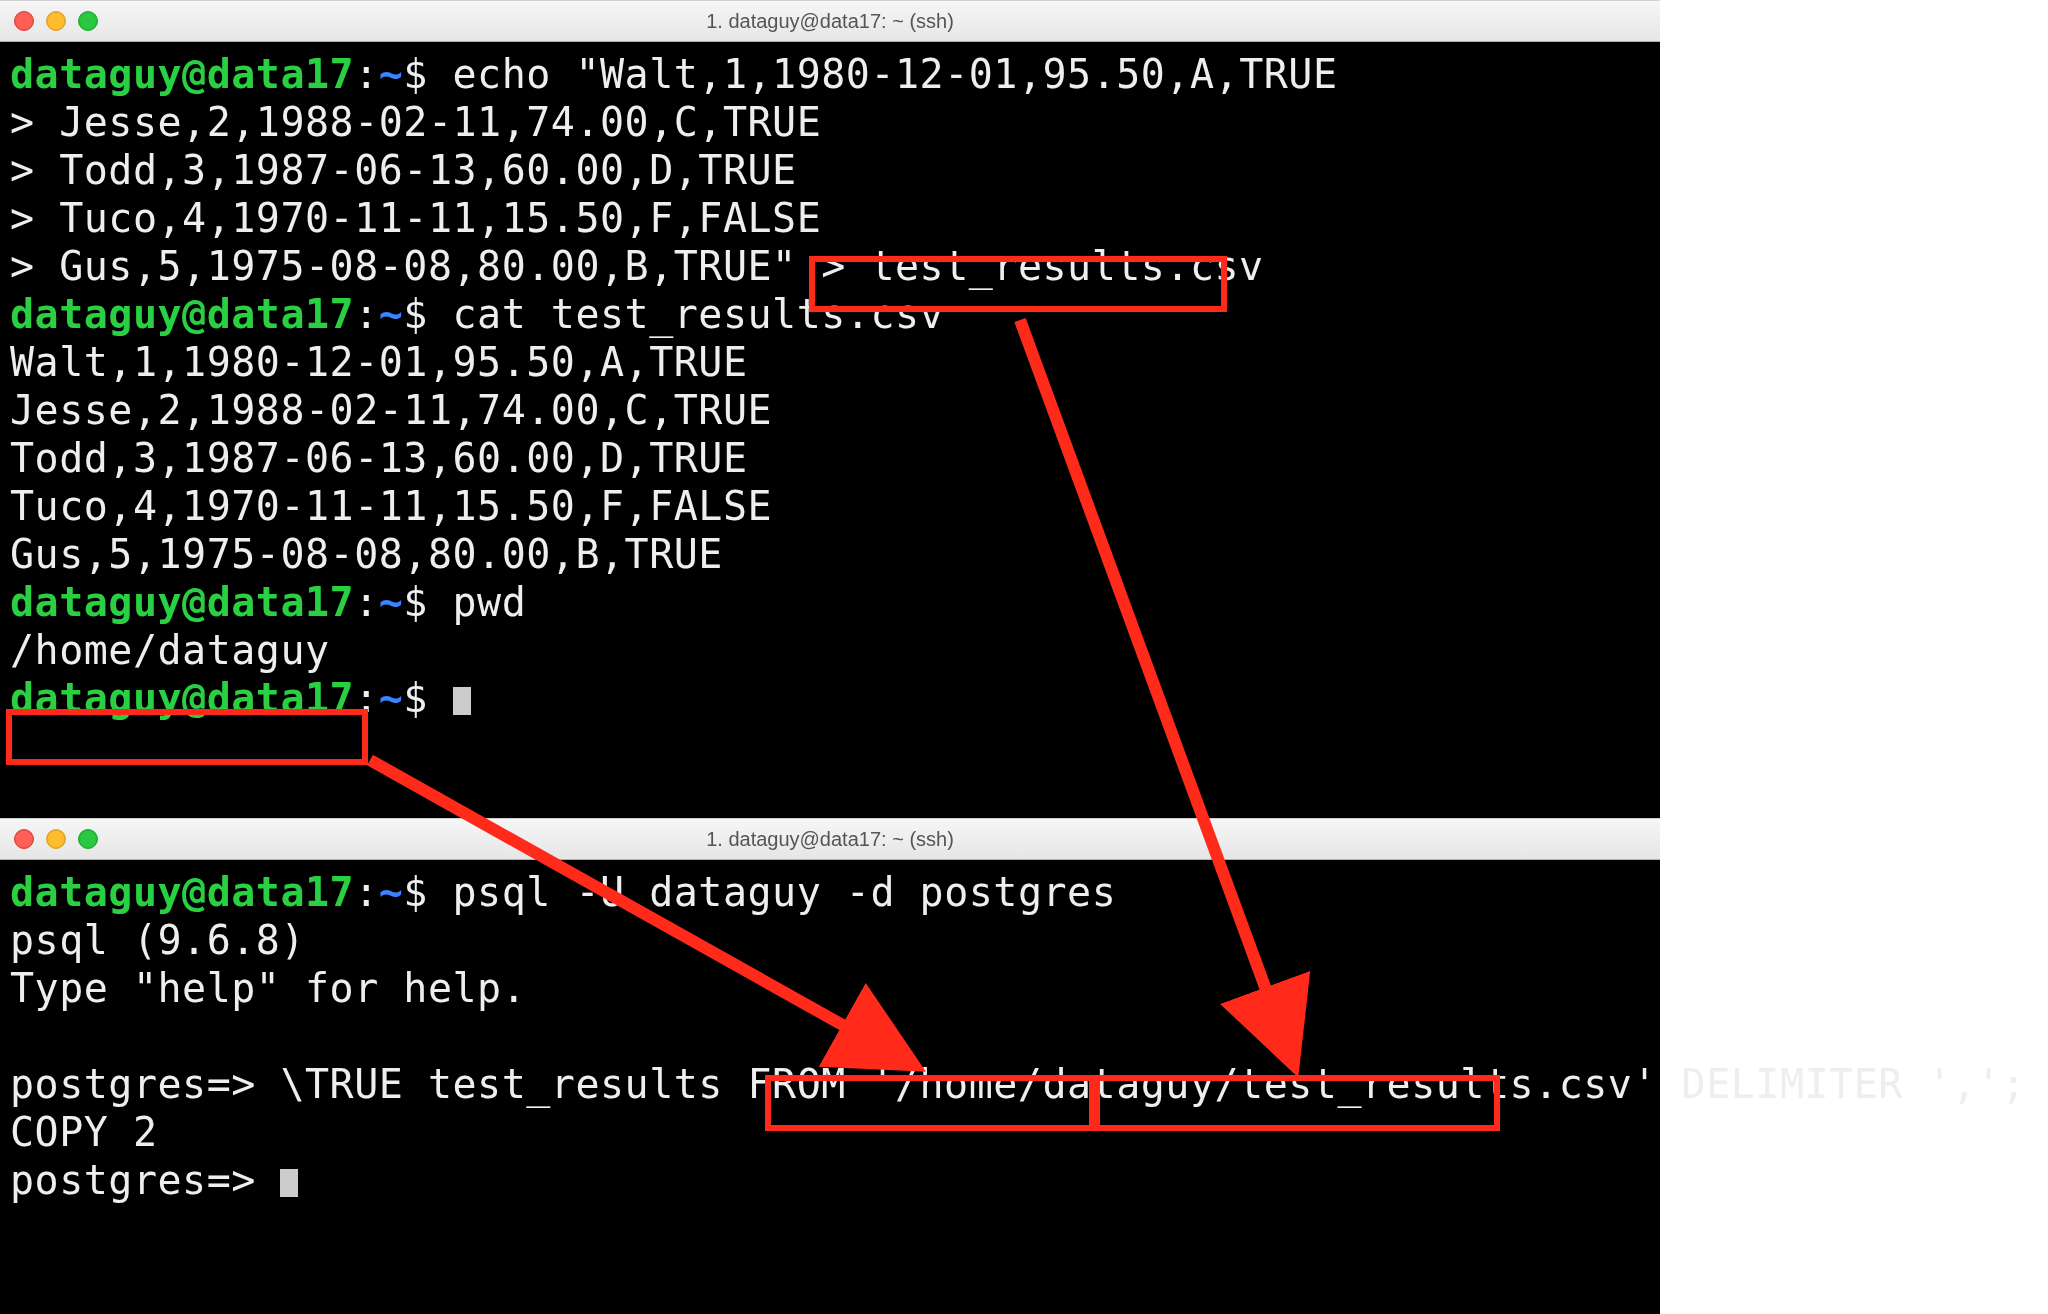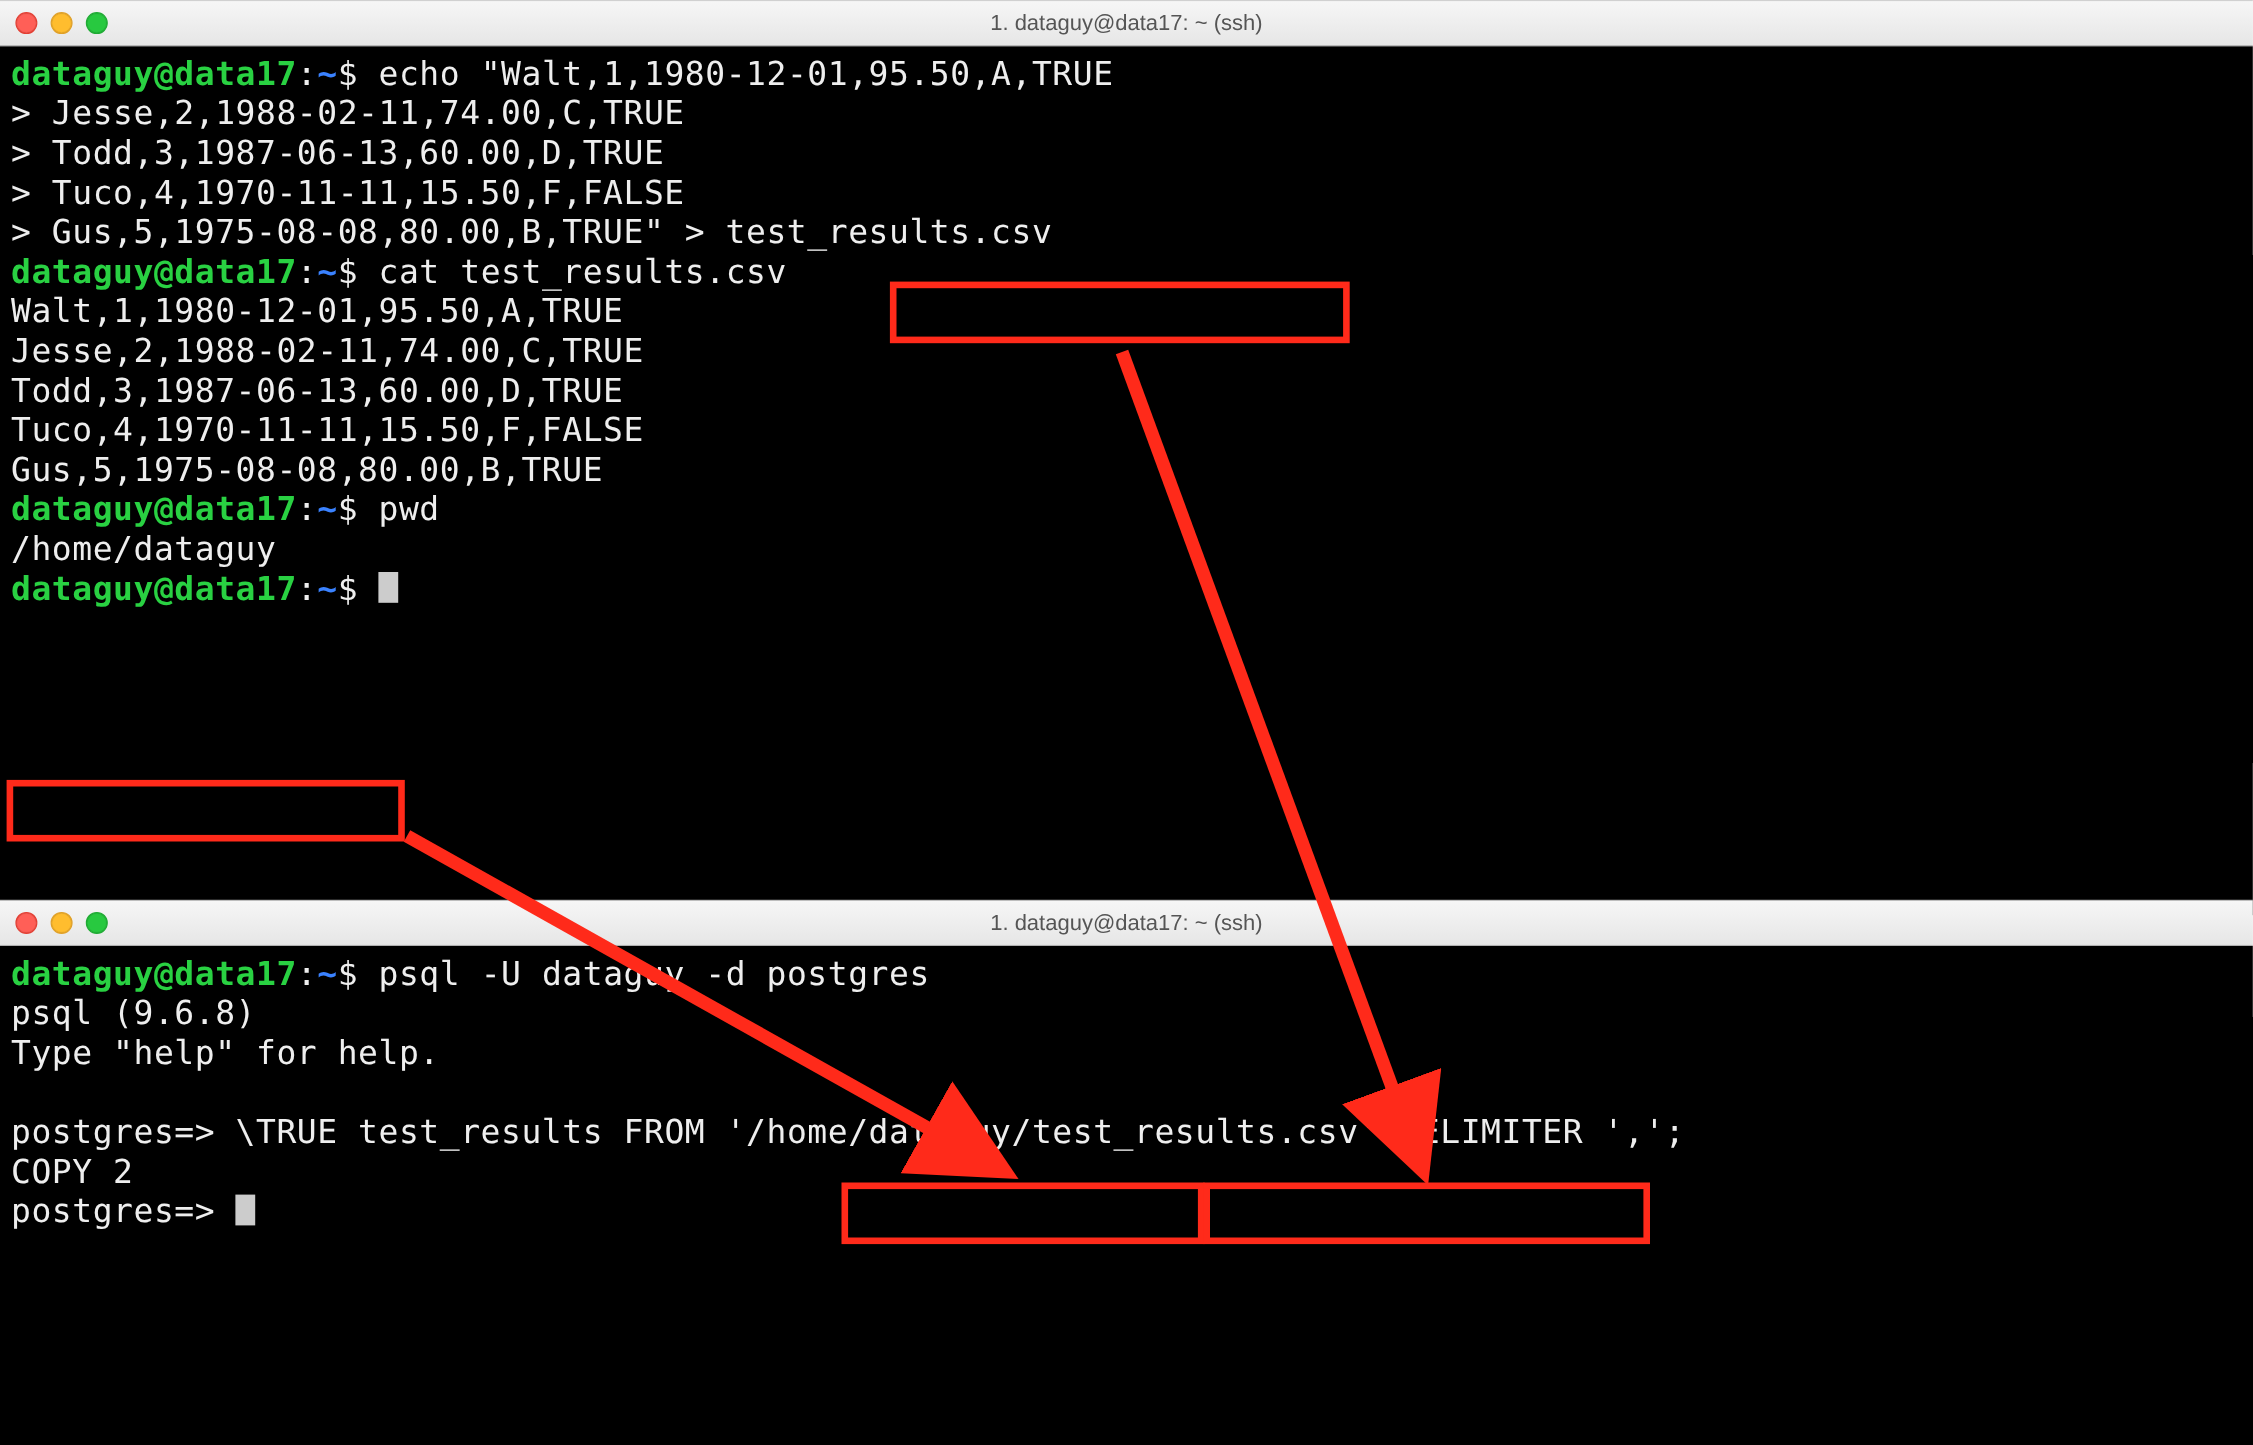--- a/index.html
+++ b/index.html
@@ -7,21 +7,21 @@
     padding: 0;
     width: 2048px;
     height: 1314px;
     background: #fff;
     font-family: "Menlo", "Consolas", "DejaVu Sans Mono", monospace;
     overflow: hidden;
   }
   .window {
     position: absolute;
     left: 0;
-    width: 2048px;
+    width: 1660px;
     box-sizing: border-box;
   }
   .titlebar {
     height: 40px;
     background: linear-gradient(to bottom, #f6f6f6 0%, #e6e6e6 100%);
     border-top: 1px solid #d0d0d0;
     border-bottom: 1px solid #b0b0b0;
     display: flex;
     align-items: center;
     position: relative;
@@ -45,21 +45,21 @@
     position: absolute;
     left: 0; right: 0;
     text-align: center;
     font-size: 20px;
     color: #555;
     pointer-events: none;
   }
   .terminal {
     background: #000;
     color: #eee;
-    font-size: 30px;
+    font-size: 40px;
     line-height: 1.2;
     padding: 8px 10px 12px 10px;
     white-space: pre;
     letter-spacing: 0.5px;
   }
   
   #win1 { top: 0; }
   #win1 .terminal { height: 770px; }
   #win2 { top: 818px; }
   #win2 .terminal { height: 460px; }

